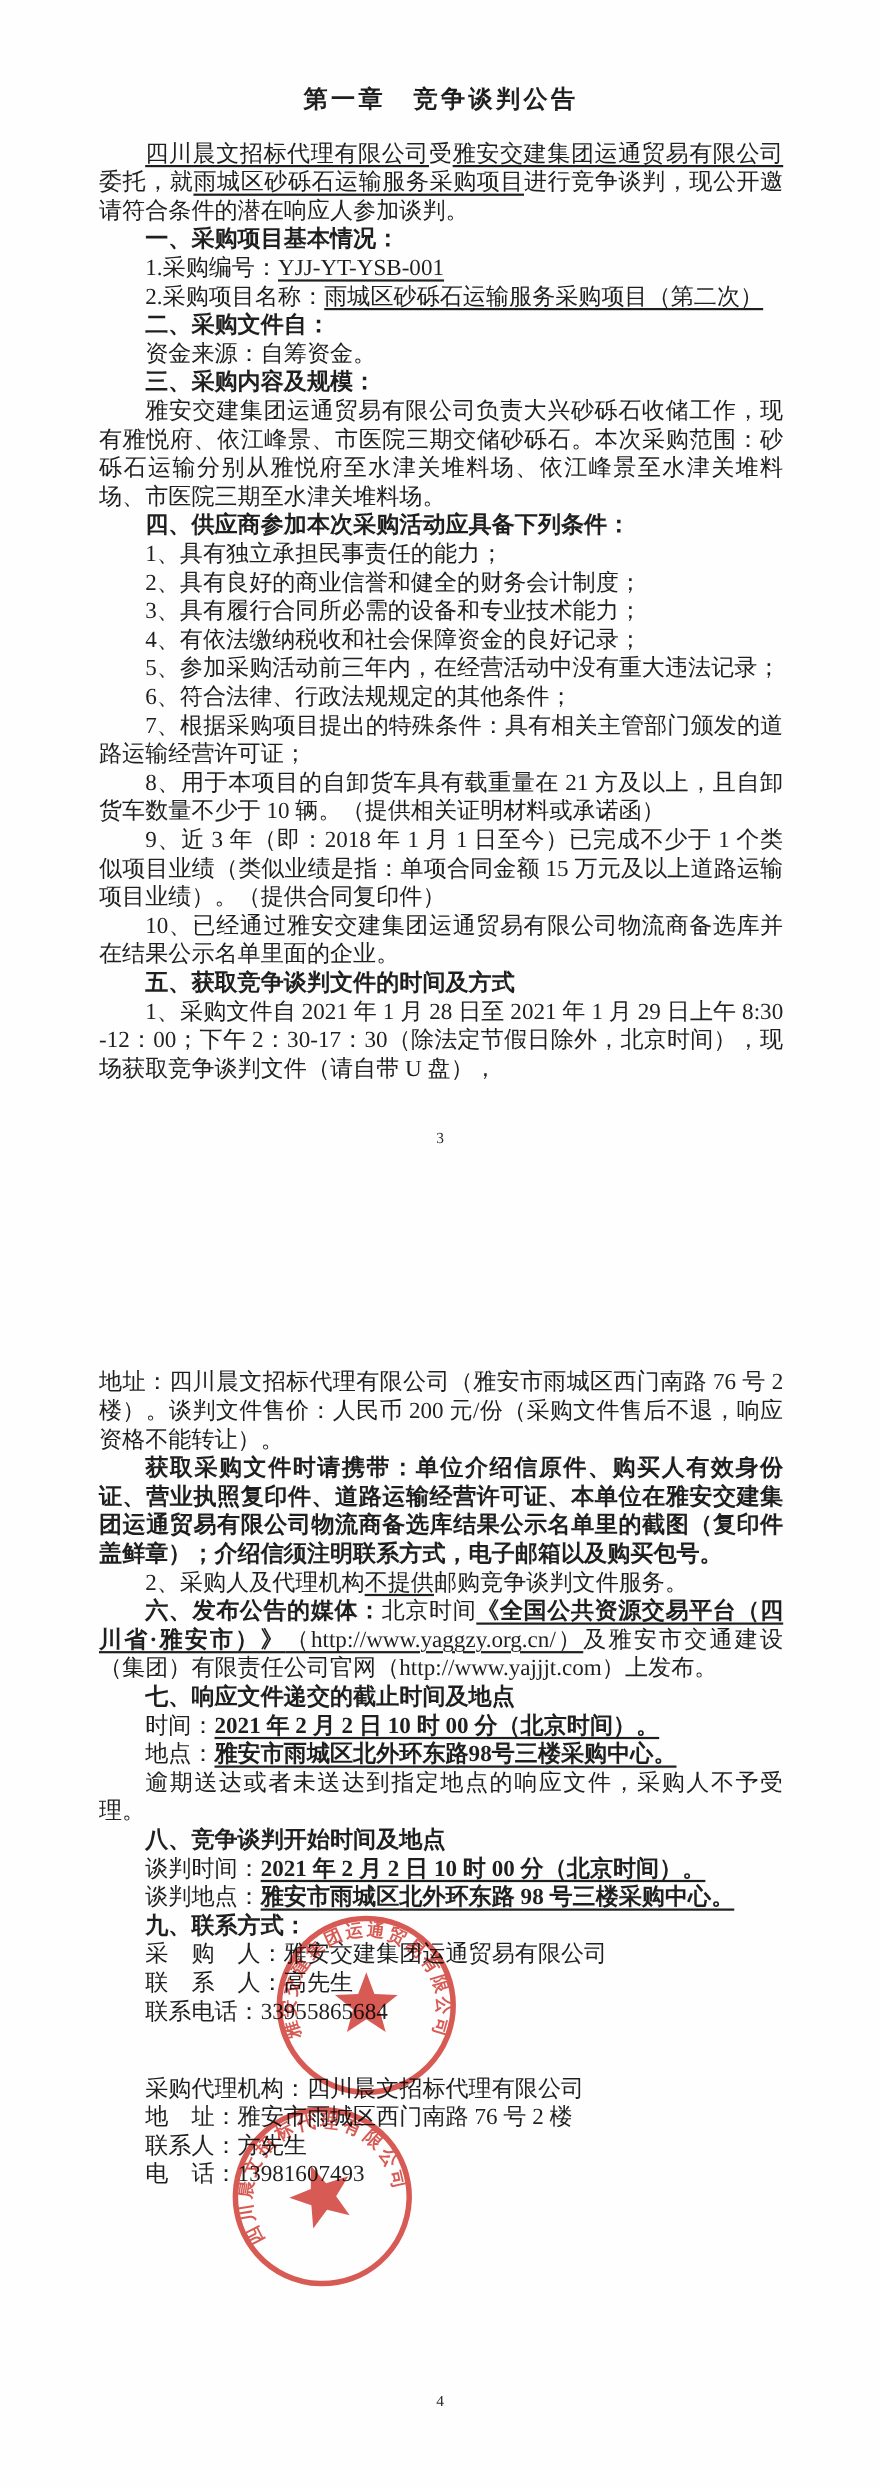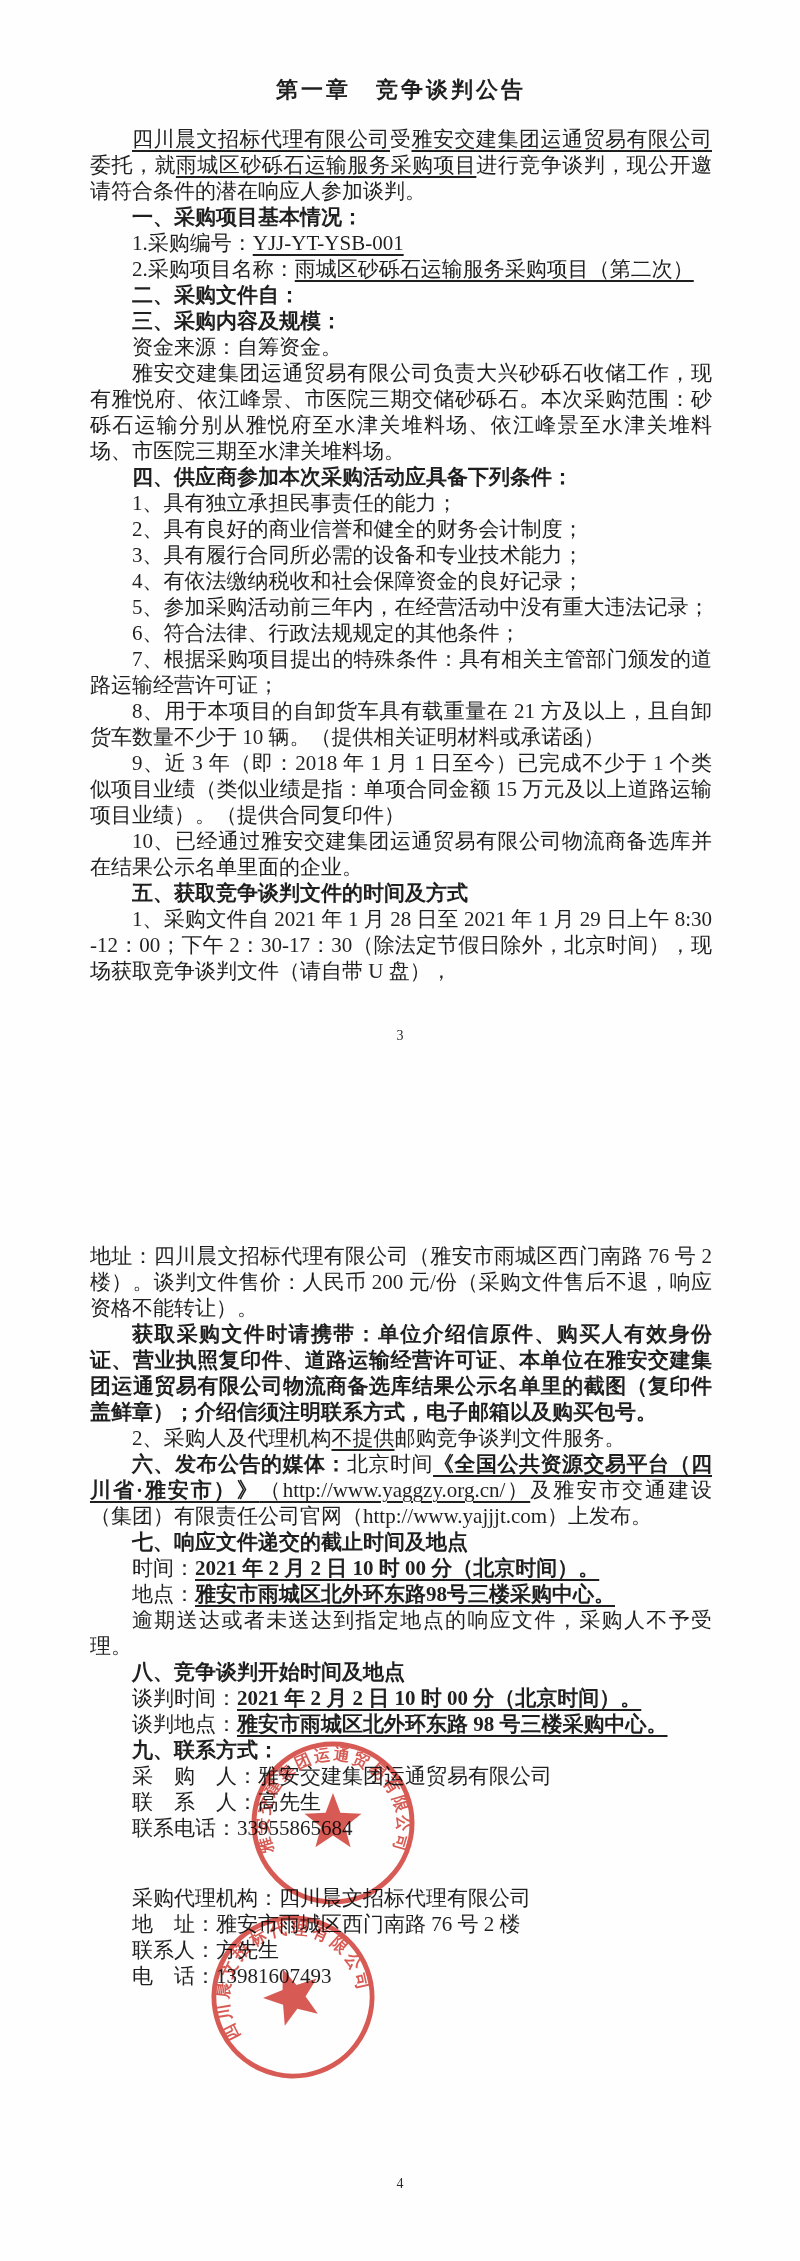--- a/index.html
+++ b/index.html
@@ -37,22 +37,22 @@
 
 <div class="doc">
 
   <div class="page" id="pg1">
     <div class="title">第一章　竞争谈判公告</div>
     <p class="ind"><span class="u">四川晨文招标代理有限公司</span><span>受</span><span class="u">雅安交建集团运通贸易有限公司</span><span>委托，就</span><span class="u">雨城区砂砾石运输服务采购项目</span><span>进行竞争谈判，现公开邀请符合条件的潜在响应人参加谈判。</span></p>
     <p class="ind"><span class="b">一、采购项目基本情况：</span></p>
     <p class="ind"><span>1.采购编号：</span><span class="u">YJJ-YT-YSB-001</span></p>
     <p class="ind"><span>2.采购项目名称：</span><span class="u">雨城区砂砾石运输服务采购项目（第二次）</span></p>
     <p class="ind"><span class="b">二、采购文件自：</span></p>
+    <p class="ind"><span>资金来源：自筹资金。</span></p>
     <p class="ind"><span class="b">三、采购内容及规模：</span></p>
-    <p class="ind"><span>资金来源：自筹资金。</span></p>
     <p class="ind"><span>雅安交建集团运通贸易有限公司负责大兴砂砾石收储工作，现有雅悦府、依江峰景、市医院三期交储砂砾石。本次采购范围：砂砾石运输分别从雅悦府至水津关堆料场、依江峰景至水津关堆料场、市医院三期至水津关堆料场。</span></p>
     <p class="ind"><span class="b">四、供应商参加本次采购活动应具备下列条件：</span></p>
     <p class="ind"><span>1、具有独立承担民事责任的能力；</span></p>
     <p class="ind"><span>2、具有良好的商业信誉和健全的财务会计制度；</span></p>
     <p class="ind"><span>3、具有履行合同所必需的设备和专业技术能力；</span></p>
     <p class="ind"><span>4、有依法缴纳税收和社会保障资金的良好记录；</span></p>
     <p class="ind"><span>5、参加采购活动前三年内，在经营活动中没有重大违法记录；</span></p>
     <p class="ind"><span>6、符合法律、行政法规规定的其他条件；</span></p>
     <p class="ind"><span>7、根据采购项目提出的特殊条件：具有相关主管部门颁发的道路运输经营许可证；</span></p>
     <p class="ind"><span>8、用于本项目的自卸货车具有载重量在 21 方及以上，且自卸货车数量不少于 10 辆。（提供相关证明材料或承诺函）</span></p>

